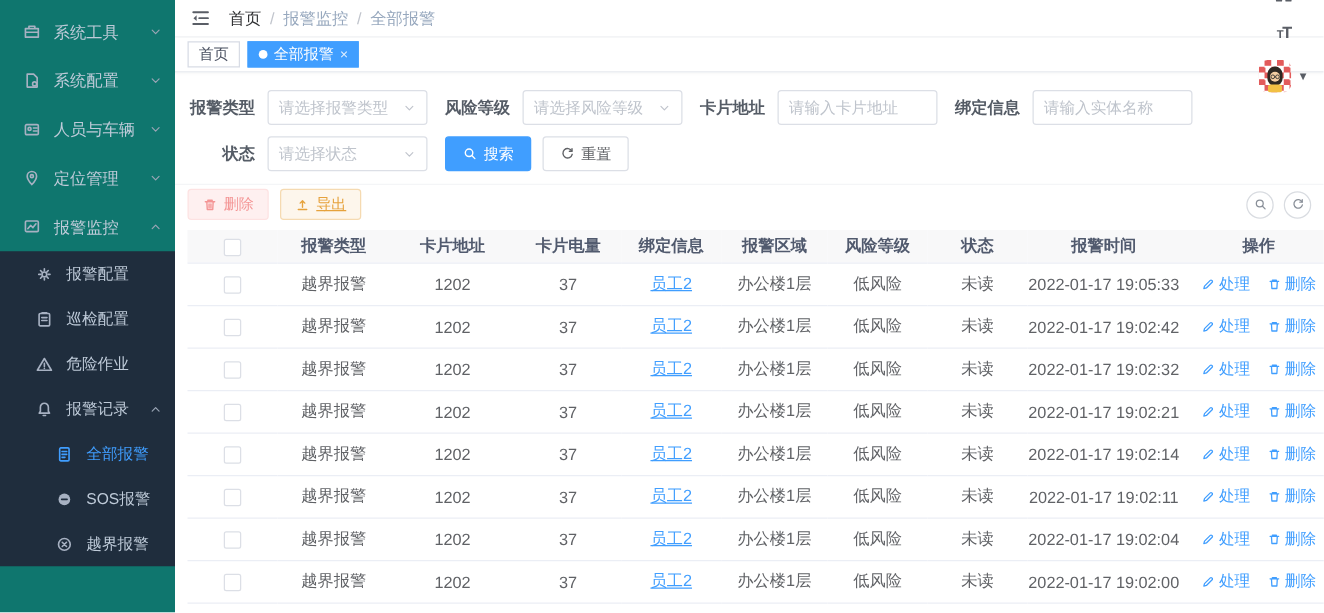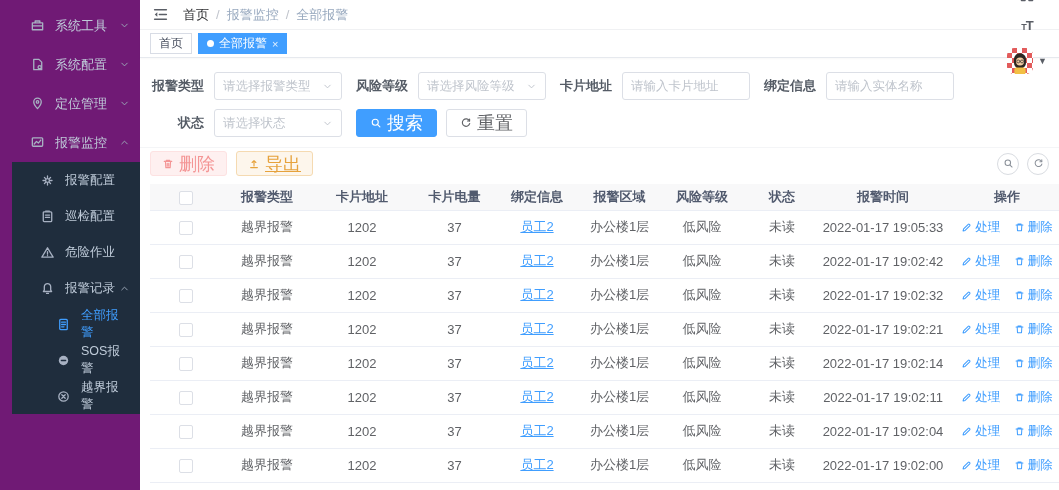--- a/index.html
+++ b/index.html
@@ -1,21 +1,21 @@
 <!DOCTYPE html>
 <html><head>
 <meta charset="utf-8">
 <style>
   * { margin:0; padding:0; box-sizing:border-box; }
   html,body { width:1059px; height:490px; overflow:hidden; }
   body { font-family:"Liberation Sans","DejaVu Sans",sans-serif; font-size:13px; color:#606266; background:#fff; }
   .screen { width:1059px; height:490px; display:flex; overflow:hidden; }
 
   
-  .sidebar { width:140px; min-width:140px; height:100%; background:#701a75; color:#bfcbd9; padding-top:6px;padding-left:12px; }
+  .sidebar { width:140px; min-width:140px; height:100%; background:#0f766e; color:#bfcbd9; padding-top:6px; }
   .menu-item { height:39px; display:flex; align-items:center; padding:0 10px 0 18px; position:relative; cursor:pointer; font-size:13px; }
   .menu-item .mi { width:15px; height:15px; margin-right:10px; display:inline-flex; color:#a7b1c2; flex:none; }
   .menu-item .chev { position:absolute; right:10px; width:11px; height:11px; color:#9aa5b5; display:inline-flex; }
   .submenu { background:#1f2d3d; }
   .submenu .menu-item { height:36px; padding-left:28px; font-size:12.5px; }
   .submenu .menu-item.lvl3 { padding-left:44px; }
   .menu-item.active { color:#409eff; }
   .menu-item.active .mi { color:#409eff; }
   svg.ic { width:100%; height:100%; stroke:currentColor; fill:none; stroke-width:1.4; stroke-linecap:round; stroke-linejoin:round; }
 
@@ -49,21 +49,21 @@
   .frow { display:flex; align-items:center; margin-bottom:9px; }
   .fgroup { display:flex; align-items:center; margin-right:14px; }
   .flabel { font-weight:700; color:#555c66; margin-right:10px; white-space:nowrap; }
   .flabel.w1 { min-width:54px; text-align:right; }
   .fctl { width:128px; height:28px; border:1px solid #dcdfe6; border-radius:3px; background:#fff;
           display:flex; align-items:center; padding:0 8px; color:#bfc4cc; font-size:12.5px; position:relative; }
   .fctl input { border:none; outline:none; width:100%; font:inherit; color:#3b82f6; background:transparent; }
   .fctl input::placeholder { color:#bfc4cc; }
   .fctl .sel-ph { flex:1; overflow:hidden; white-space:nowrap; }
   .fctl .sel-chev { width:11px; height:11px; color:#c0c4cc; flex:none; display:inline-flex; }
-  .btn { height:28px; border-radius:3px; border:1px solid transparent; font-size:18px; display:inline-flex; align-items:center; gap:5px; padding:0 13px; cursor:pointer; background:#fff; }
+  .btn { height:28px; border-radius:3px; border:1px solid transparent; font-size:12px; display:inline-flex; align-items:center; gap:5px; padding:0 13px; cursor:pointer; background:#fff; }
   .btn svg { width:12px; height:12px; stroke:currentColor; fill:none; stroke-width:1.5; stroke-linecap:round; stroke-linejoin:round; }
   .btn-primary { background:#409eff; border-color:#409eff; color:#fff; }
   .btn-plain { border-color:#dcdfe6; color:#606266; }
   .btn-sm { height:25px; padding:0 11px; }
   .btn-danger-plain { background:#fef0f0; border-color:#fde2e2; color:#f49595; cursor:not-allowed; }
   .btn-warn-plain { background:#fdf6ec; border-color:#f5dab1; color:#e6a23c;text-decoration:underline; }
 
   
   .toolbar { display:flex; align-items:center; gap:9px; padding:3px 10px 8px 10px; border-top:1px solid #f4f5f7; }
   .tb-right { margin-left:auto; display:flex; gap:8px; }
@@ -102,20 +102,35 @@
         </span>
     </div>
     <div class="menu-item">
       <span class="mi">
           <svg class="ic" viewBox="0 0 16 16">
             <path d="M4 2.5h5.5l3 3v8H4z"></path>
             <circle cx="10.3" cy="10.8" r="1.7"></circle>
           </svg>
         </span>
       <span>系统配置</span>
+      <span class="chev">
+          <svg class="ic" viewBox="0 0 16 16">
+            <path d="M4 6l4 4 4-4"></path>
+          </svg>
+        </span>
+    </div>
+    <div class="menu-item">
+      <span class="mi">
+          <svg class="ic" viewBox="0 0 16 16">
+            <rect x="2.5" y="4" width="11" height="8.5" rx="1"></rect>
+            <circle cx="6" cy="7.6" r="1.3"></circle>
+            <path d="M9.3 6.8h3.2M9.3 9.4h3.2"></path>
+          </svg>
+        </span>
+      <span>人员与车辆</span>
       <span class="chev">
           <svg class="ic" viewBox="0 0 16 16">
             <path d="M4 6l4 4 4-4"></path>
           </svg>
         </span>
     </div>
     <div class="menu-item">
       <span class="mi">
           <svg class="ic" viewBox="0 0 16 16">
             <path d="M8 2.3c2.2 0 4 1.8 4 4 0 2.8-4 7.2-4 7.2S4 9.1 4 6.3c0-2.2 1.8-4 4-4z"></path>

